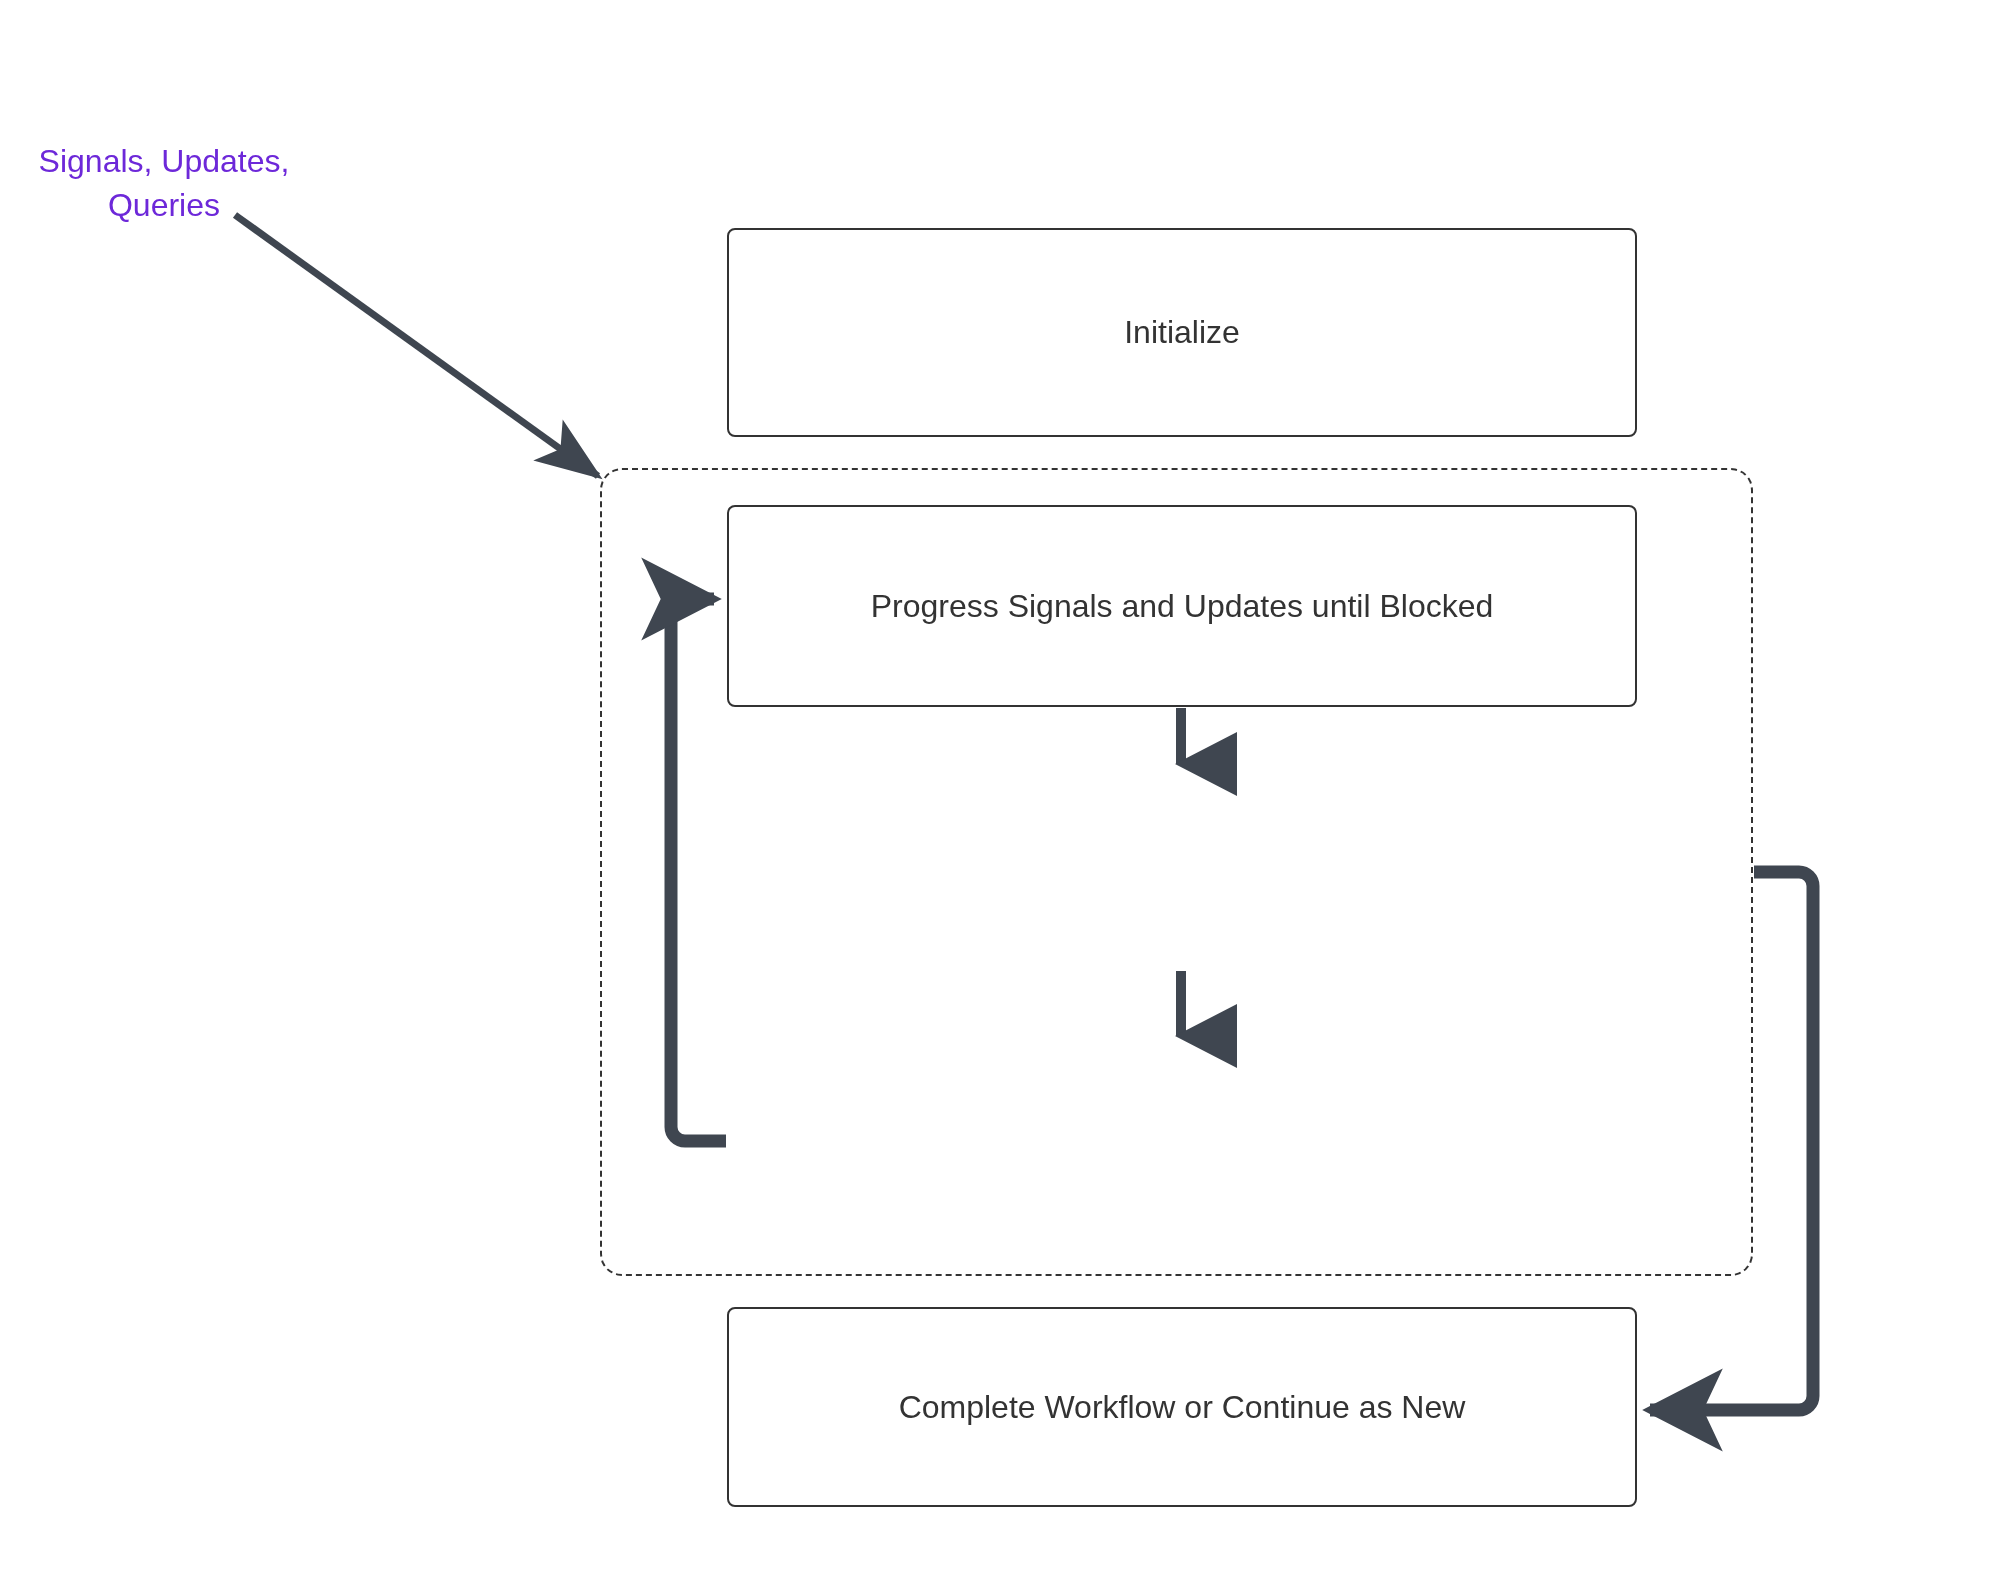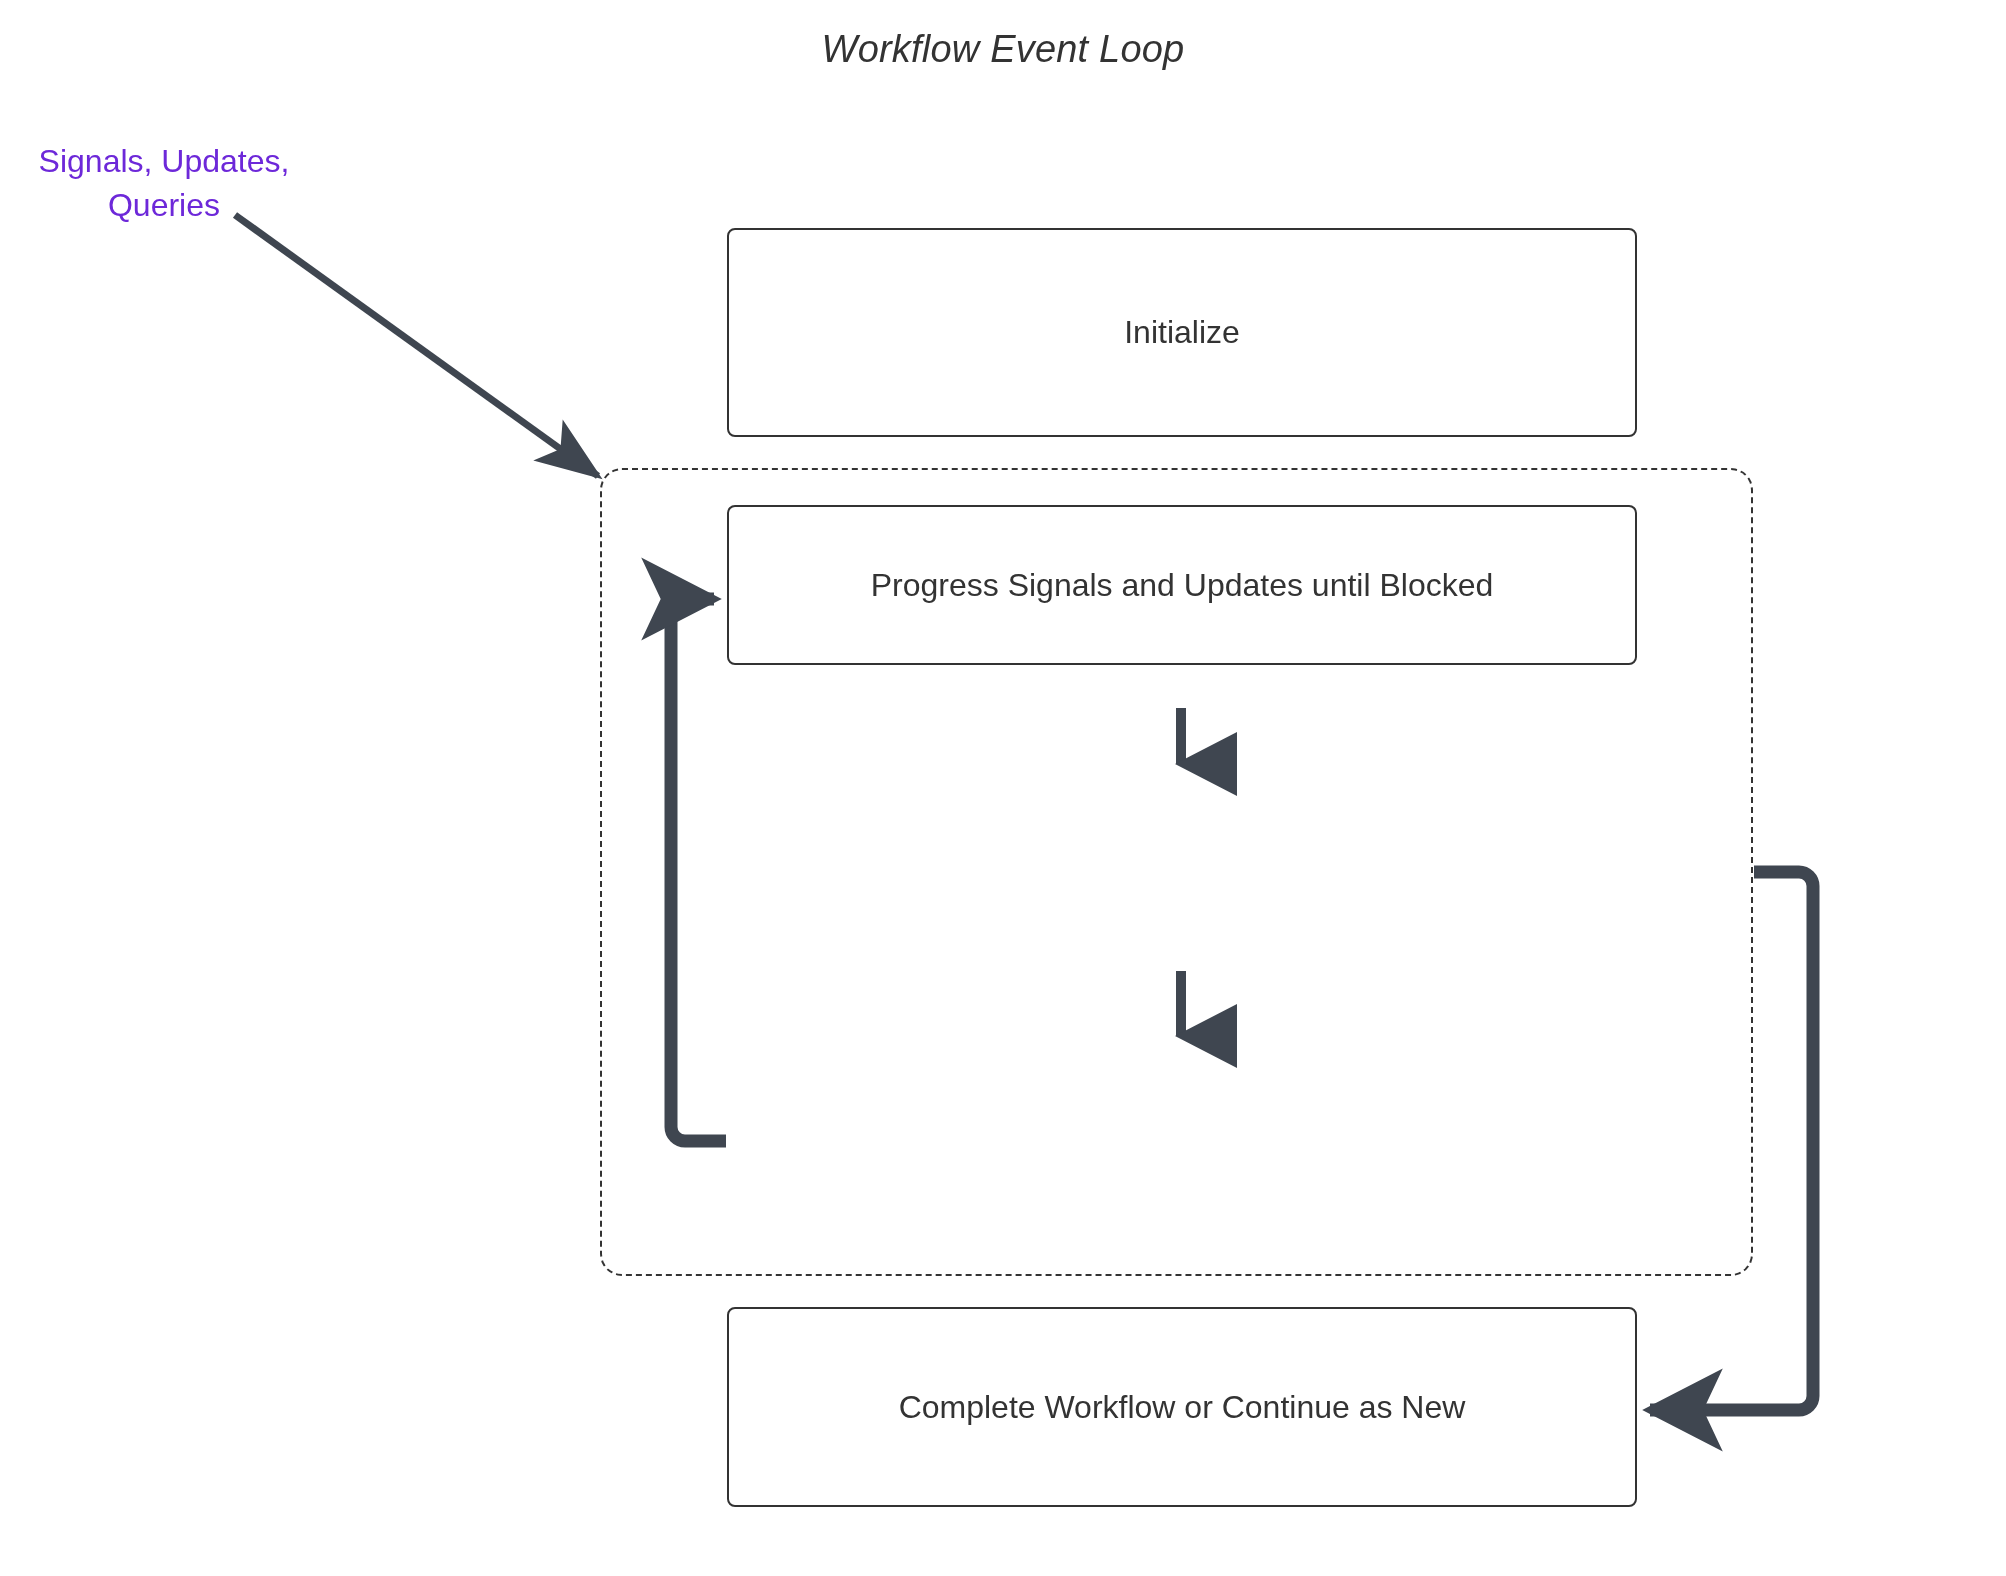--- a/index.html
+++ b/index.html
@@ -85,21 +85,21 @@
   #group-loop {
     left: 600px;
     top: 468px;
     width: 1153px;
     height: 808px;
   }
   #node-progress-signals {
     left: 727px;
     top: 505px;
     width: 910px;
-    height: 160px;
+    height: 202px;
   }
   #node-progress-workflow {
     left: 727px;
     top: 769px;
     width: 910px;
     height: 200px;
   }
   #node-execute-queries {
     left: 727px;
     top: 1041px;
@@ -111,21 +111,20 @@
     top: 1307px;
     width: 910px;
     height: 200px;
   }
 </style>
 </head>
 <body>
 
 <div id="canvas">
 
-  <div class="title">Workflow Event Loop</div>
 
   <div class="ext-label">Signals, Updates,
 Queries</div>
 
   <svg class="svg-layer" viewBox="0 0 2006 1576" xmlns="http://www.w3.org/2000/svg">
     <defs>
       <marker id="arrow-thin" markerWidth="12" markerHeight="12" refX="9.2" refY="4" orient="auto" markerUnits="strokeWidth">
         <path d="M0.4,0.4 L10,4 L0.4,7.6 L2.6,4 Z" fill="#3f4650"></path>
       </marker>
       <marker id="arrow-thick-down" markerWidth="7" markerHeight="7" refX="3.2" refY="5.6" orient="auto" markerUnits="strokeWidth">

